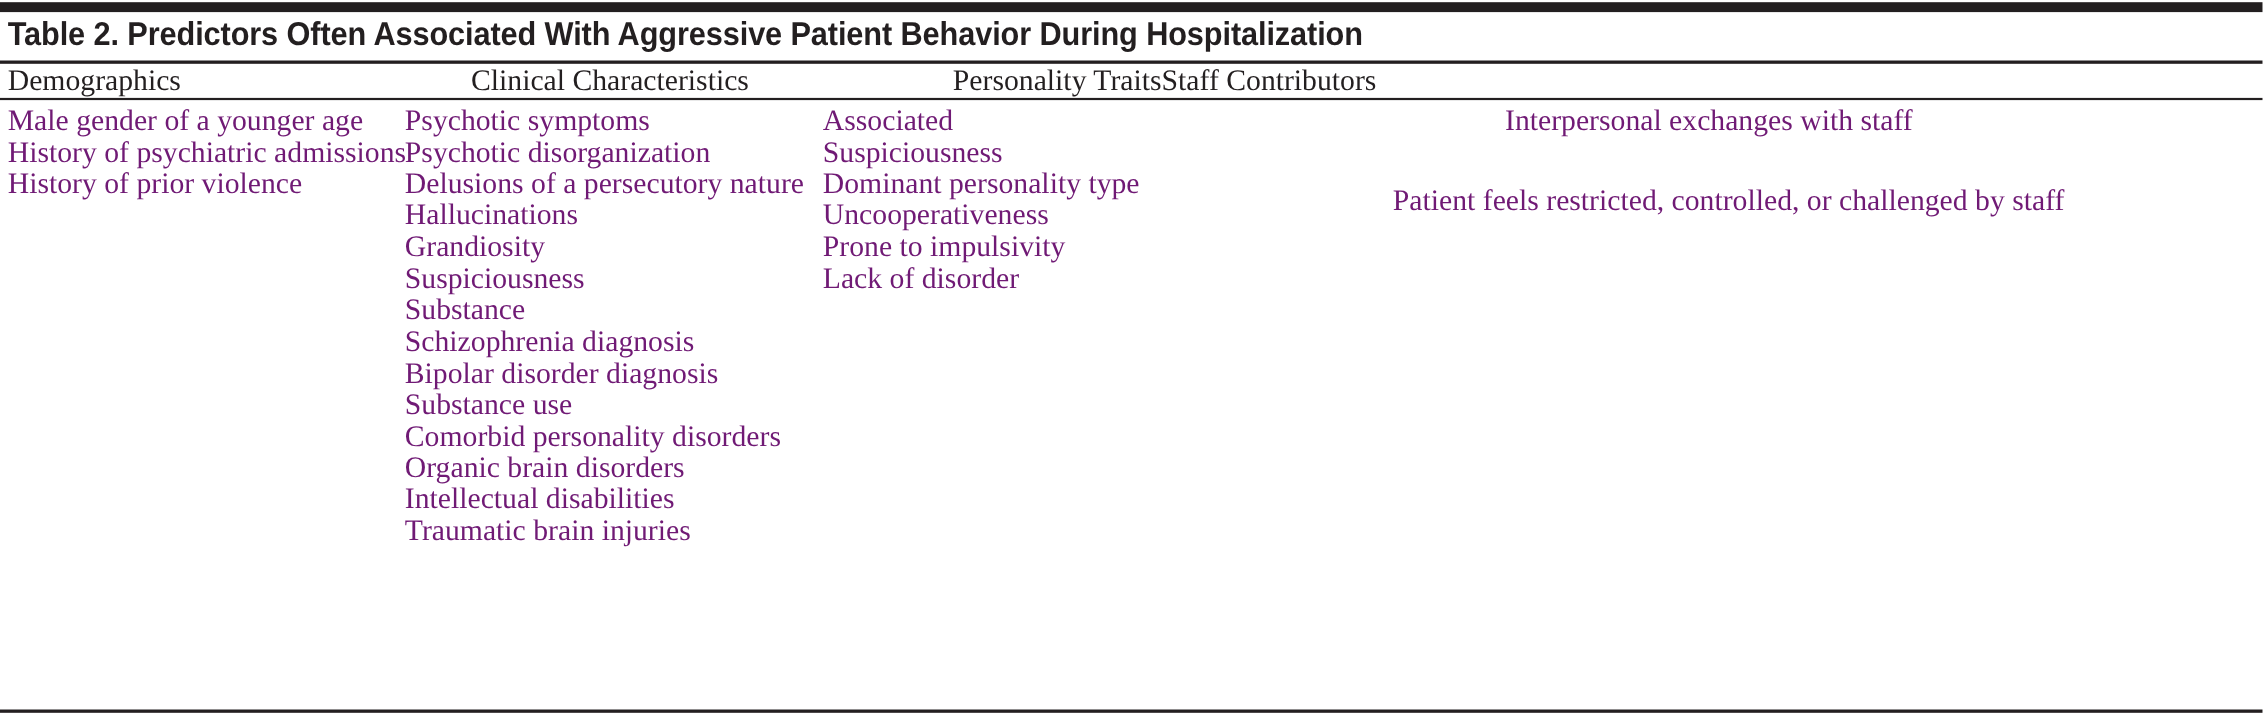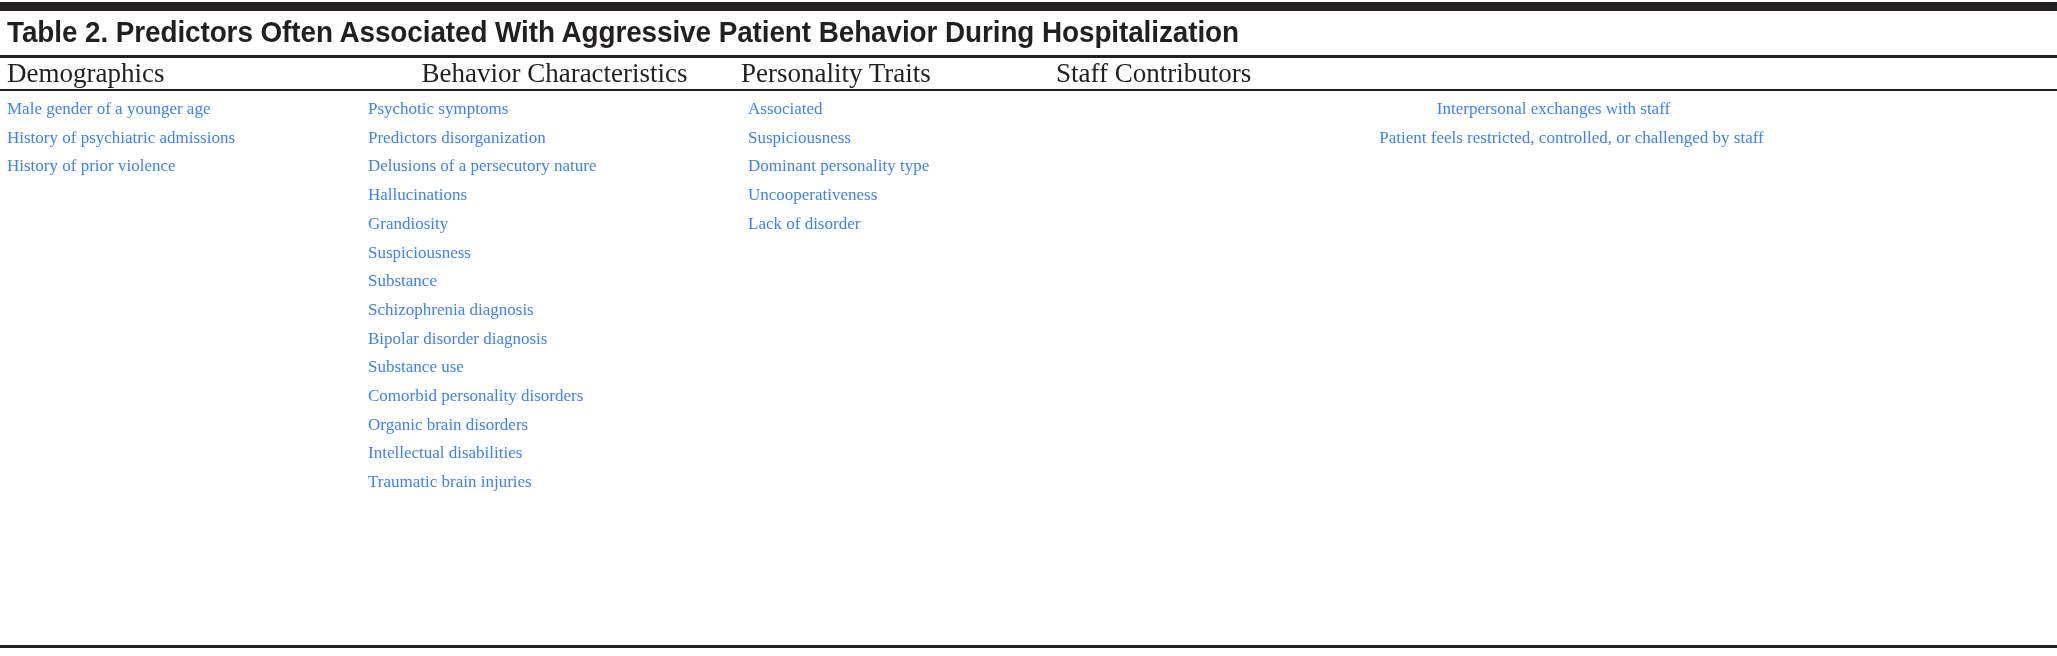--- a/index.html
+++ b/index.html
@@ -82,107 +82,109 @@
     position: absolute;
     top: 0;
     font-size: 27px;
     line-height: 31px;
     font-weight: normal;
     color: #231f20;
     white-space: nowrap;
   }
   .col-header.c0 { left: 7px;    text-align: left; }
   .col-header.c1 { left: 368px;  width: 373px; text-align: center; }
-  .col-header.c2 { left: 741px;  width: 315px; text-align: left; }
+  .col-header.c2 { left: 741px;  width: 315px; text-align: right; }
   .col-header.c3 { left: 1056px; width: 1001px; text-align: left; }
 
   
   .body-area {
     position: absolute;
     left: 0;
     top: 91px;
     width: 2057px;
     height: 554px;
   }
   .body-col {
     position: absolute;
     top: 0;
-    font-size: 17px;
+    font-size: 27px;
     line-height: 28.7px;
-    color: #3b82f6;
+    color: #701a75;
   }
   .body-col.c0 { left: 7px;    width: 360px; }
   .body-col.c1 { left: 368px;  width: 373px; }
   .body-col.c2 { left: 748px;  width: 305px; }
   .body-col.c3 { left: 1056px; width: 995px; text-align: center; }
 
   .cell-item {
     display: block;
     white-space: nowrap;
     padding-top: 0;
   }
   .body-col .cell-item:first-child {
     padding-top: 4px;
   }
   .cell-item.wrap {
     white-space: normal;
     text-indent: 0;
     padding-left: 36px;
+    margin-top: 44px;
   }
 </style>
 </head>
 <body>
 
 <div class="table-figure">
 
   <div class="rule rule-top"></div>
 
   <div class="table-title">Table 2. Predictors Often Associated With Aggressive Patient Behavior During Hospitalization</div>
 
   <div class="rule rule-under-title"></div>
 
   <div class="header-row">
     <div class="col-header c0">Demographics</div>
-    <div class="col-header c1">Behavior Characteristics</div>
+    <div class="col-header c1">Clinical Characteristics</div>
     <div class="col-header c2">Personality Traits</div>
     <div class="col-header c3">Staff Contributors</div>
   </div>
 
   <div class="rule rule-under-header"></div>
 
   <div class="body-area">
 
     <div class="body-col c0">
       <span class="cell-item">Male gender of a younger age</span>
       <span class="cell-item">History of psychiatric admissions</span>
       <span class="cell-item">History of prior violence</span>
     </div>
 
     <div class="body-col c1">
       <span class="cell-item">Psychotic symptoms</span>
-      <span class="cell-item">Predictors disorganization</span>
+      <span class="cell-item">Psychotic disorganization</span>
       <span class="cell-item">Delusions of a persecutory nature</span>
       <span class="cell-item">Hallucinations</span>
       <span class="cell-item">Grandiosity</span>
       <span class="cell-item">Suspiciousness</span>
       <span class="cell-item">Substance</span>
       <span class="cell-item">Schizophrenia diagnosis</span>
       <span class="cell-item">Bipolar disorder diagnosis</span>
       <span class="cell-item">Substance use</span>
       <span class="cell-item">Comorbid personality disorders</span>
       <span class="cell-item">Organic brain disorders</span>
       <span class="cell-item">Intellectual disabilities</span>
       <span class="cell-item">Traumatic brain injuries</span>
     </div>
 
     <div class="body-col c2">
       <span class="cell-item">Associated</span>
       <span class="cell-item">Suspiciousness</span>
       <span class="cell-item">Dominant personality type</span>
       <span class="cell-item">Uncooperativeness</span>
+      <span class="cell-item">Prone to impulsivity</span>
       <span class="cell-item">Lack of disorder</span>
     </div>
 
     <div class="body-col c3">
       <span class="cell-item">Interpersonal exchanges with staff</span>
       <span class="cell-item wrap">Patient feels restricted, controlled, or challenged by staff</span>
     </div>
 
   </div>
 

